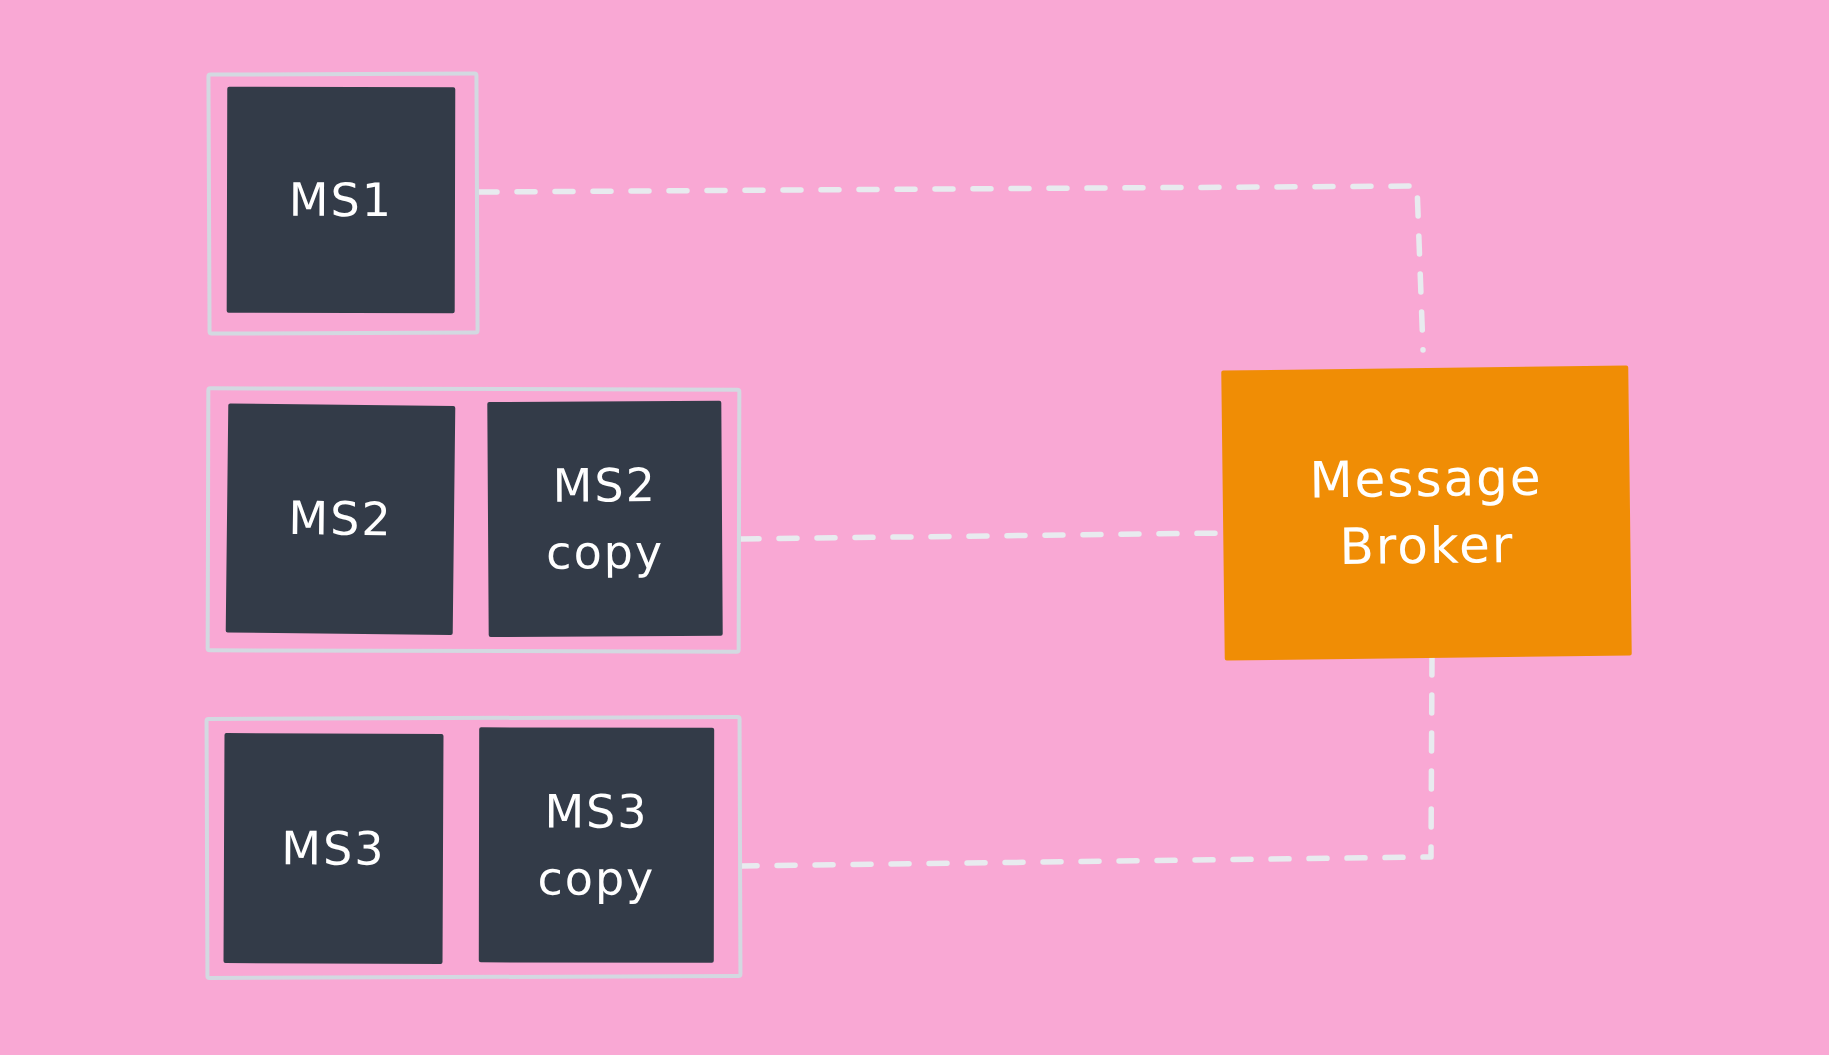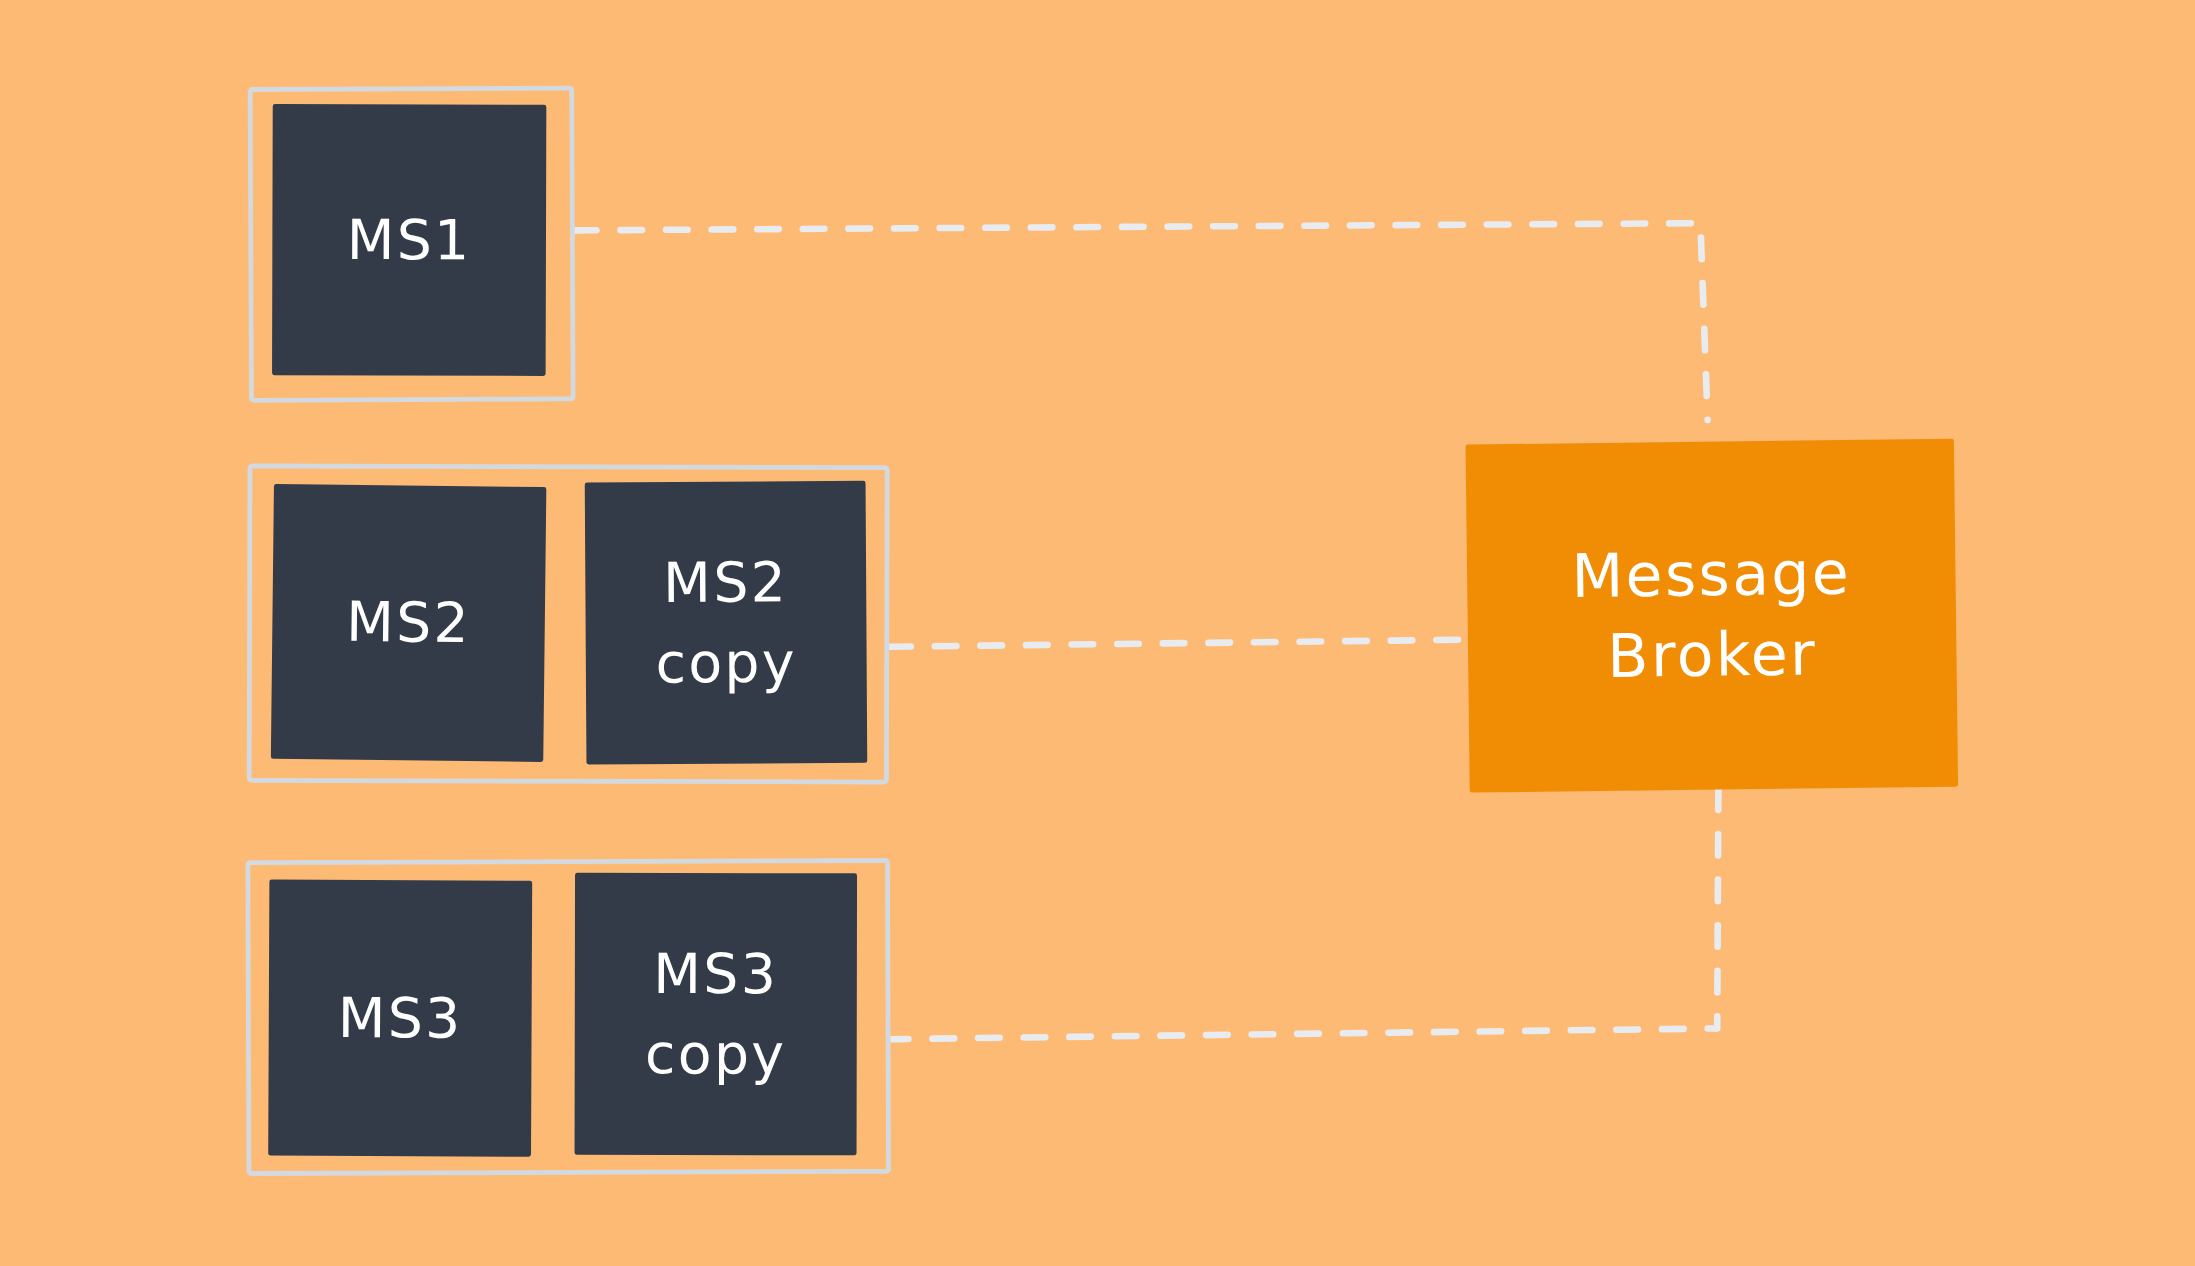--- a/index.html
+++ b/index.html
@@ -9,21 +9,21 @@
     height: 1055px;
     overflow: hidden;
     background: #4a5565;
     font-family: "DejaVu Sans", sans-serif;
   }
 
   .canvas {
     position: relative;
     width: 1829px;
     height: 1055px;
-    background: #fdba74;
+    background: #f9a8d4;
   }
 
   .connectors {
     position: absolute;
     left: 0;
     top: 0;
     width: 1829px;
     height: 1055px;
     pointer-events: none;
   }

